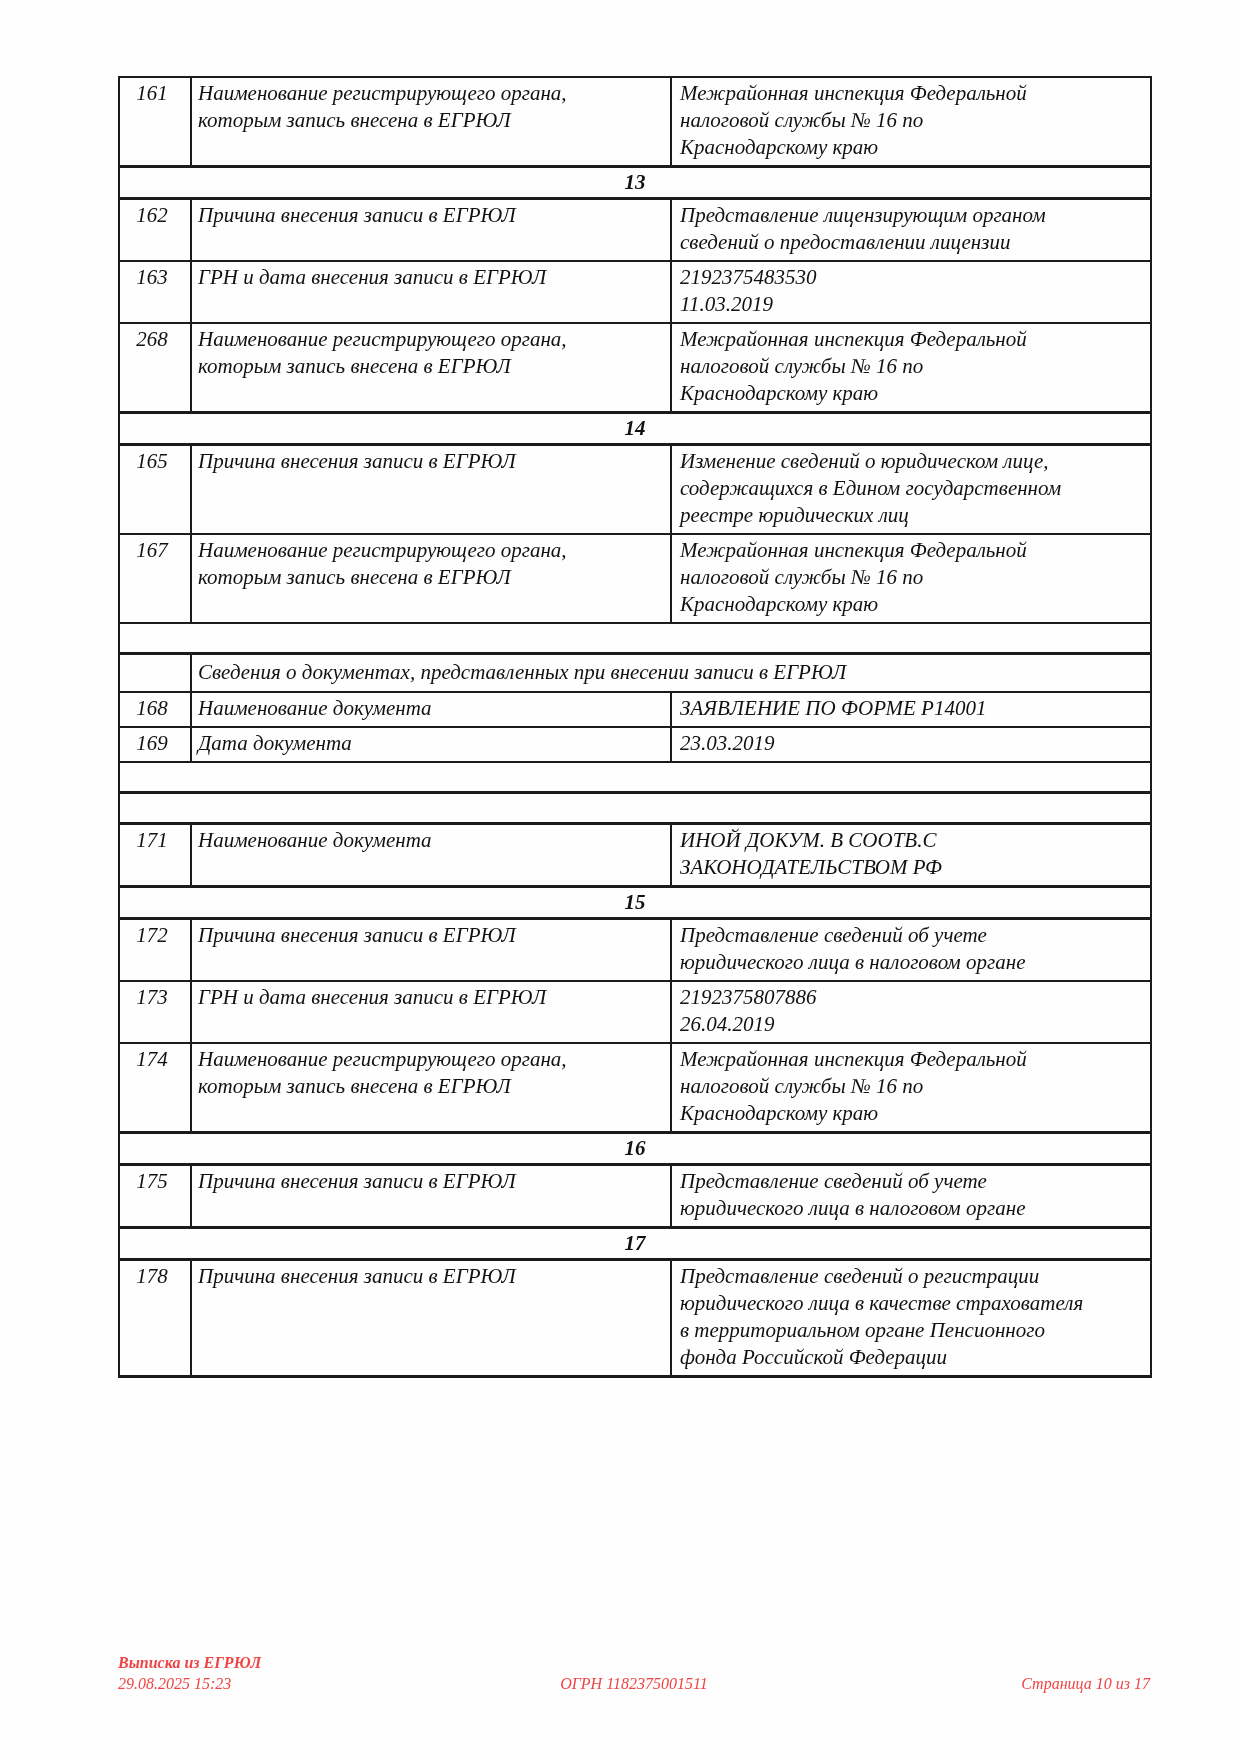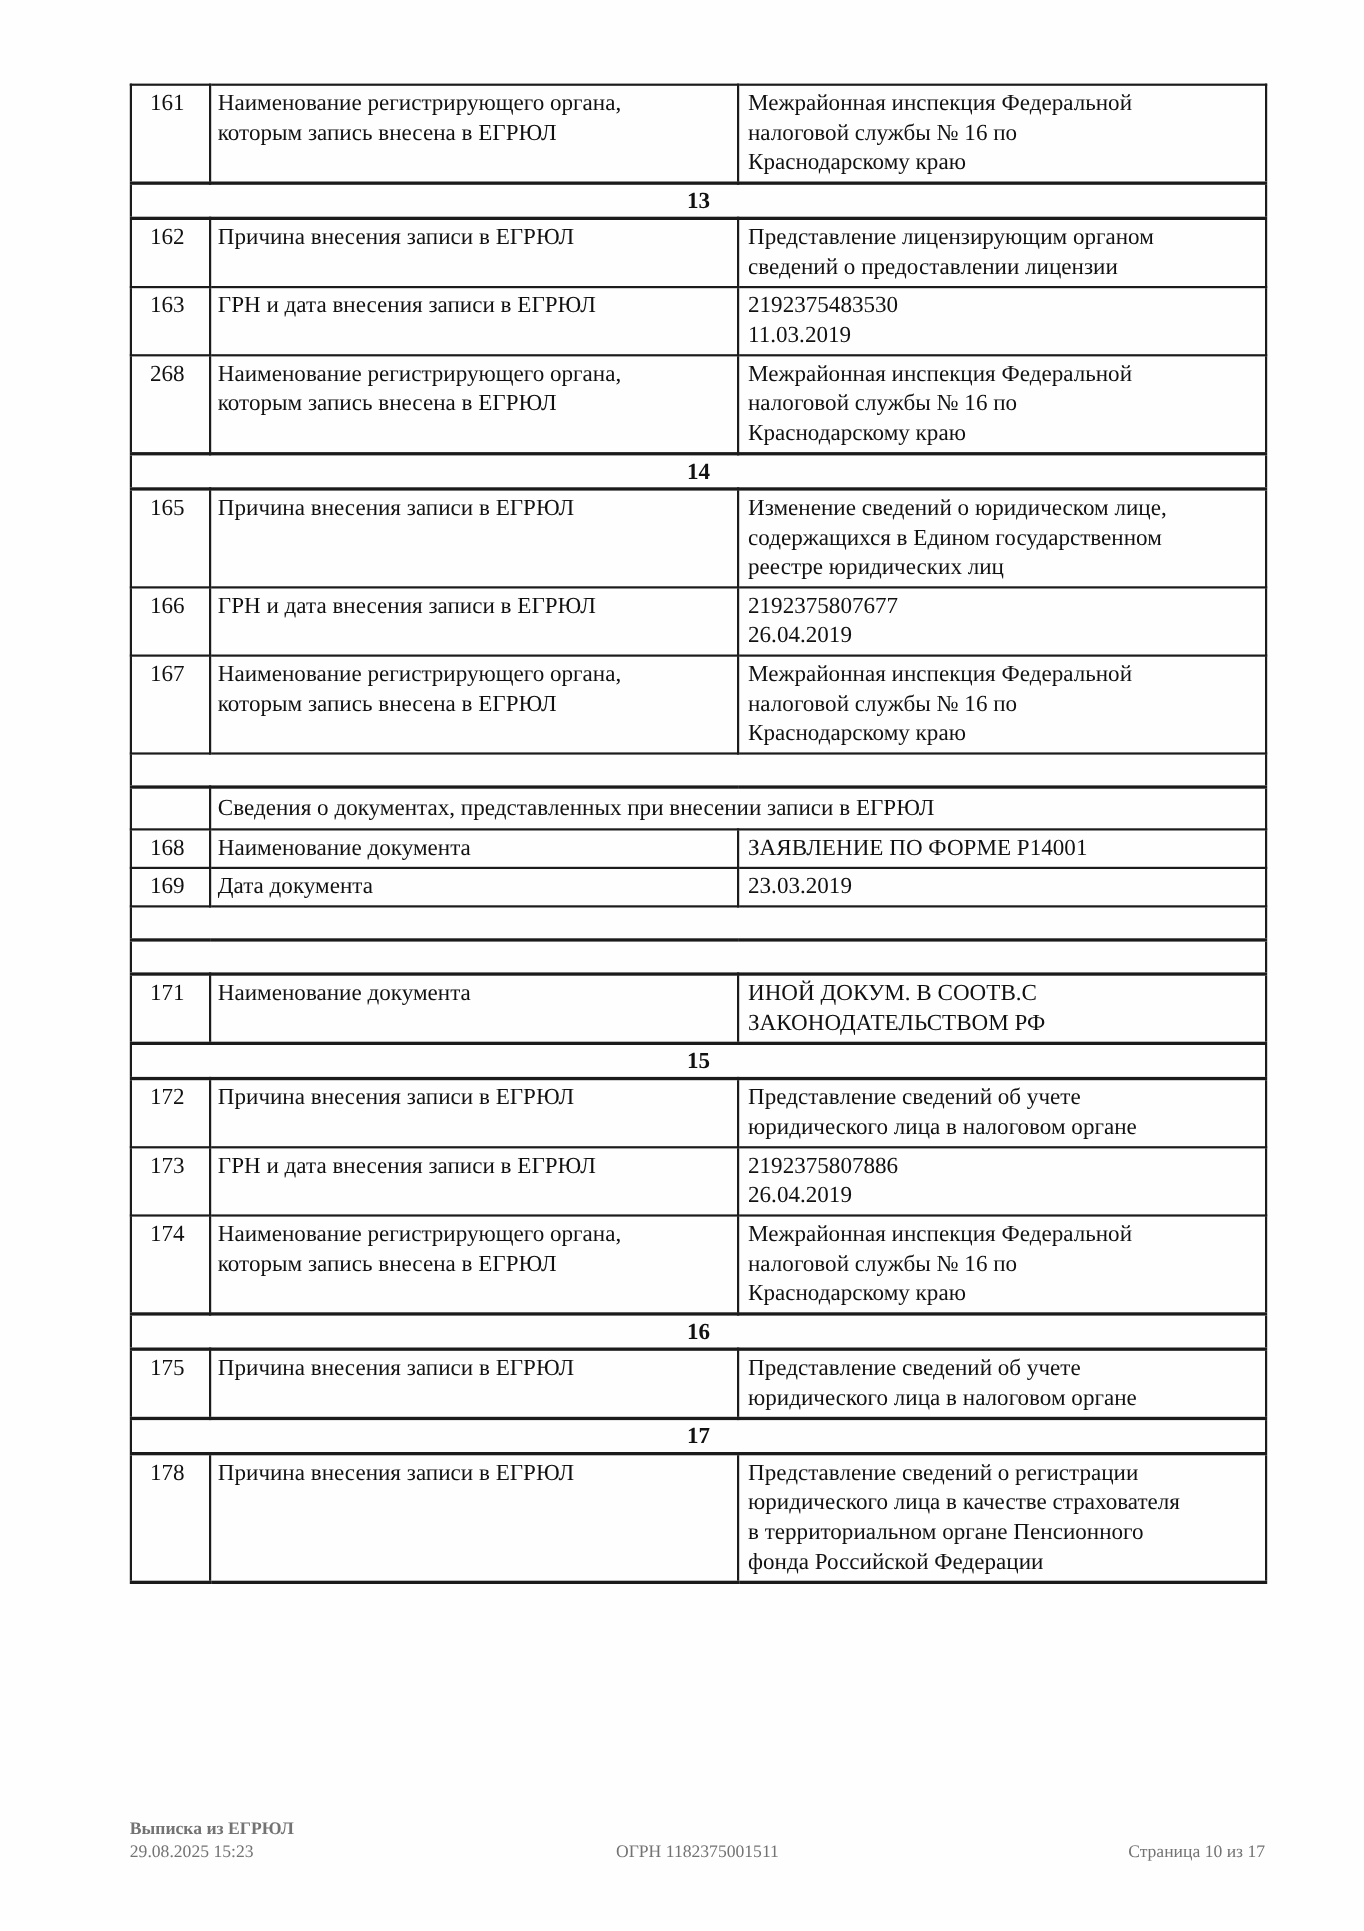--- a/index.html
+++ b/index.html
@@ -16,20 +16,21 @@
     color: #111111;
     overflow: hidden;
   }
   table.registry {
     position: absolute;
     left: 118px;
     top: 76px;
     width: 1032px;
     border-collapse: collapse;
     table-layout: fixed;
+    font-style: italic;
   }
   table.registry td {
     border: 2px solid #1b1b1b;
     vertical-align: top;
     font-size: 21px;
     line-height: 27px;
     padding: 2px 5px 4px 6px;
     white-space: pre-line;
     overflow: hidden;
   }
@@ -63,21 +64,22 @@
     border-bottom: 3px solid #1b1b1b;
   }
   .footer {
     position: absolute;
     left: 118px;
     top: 1653px;
     width: 1032px;
     height: 46px;
     font-size: 16px;
     line-height: 20px;
-    color: #737373;
+    color: #ef4444;
+    font-style: italic;
   }
   .footer .doc-title {
     position: absolute;
     left: 0;
     top: 0;
     font-weight: bold;
   }
   .footer .doc-datetime {
     position: absolute;
     left: 0;
@@ -144,26 +146,20 @@
           <td colspan="3">14</td>
         </tr>
         <tr class="data">
           <td class="num">165</td>
           <td class="label">Причина внесения записи в ЕГРЮЛ</td>
           <td class="value">Изменение сведений о юридическом лице,
 содержащихся в Едином государственном
 реестре юридических лиц</td>
         </tr>
         <tr class="data">
-          <td class="num">166</td>
-          <td class="label">ГРН и дата внесения записи в ЕГРЮЛ</td>
-          <td class="value">2192375807677
-26.04.2019</td>
-        </tr>
-        <tr class="data">
           <td class="num">167</td>
           <td class="label">Наименование регистрирующего органа,
 которым запись внесена в ЕГРЮЛ</td>
           <td class="value">Межрайонная инспекция Федеральной
 налоговой службы № 16 по
 Краснодарскому краю</td>
         </tr>
         <tr class="empty">
           <td colspan="3"></td>
         </tr>

